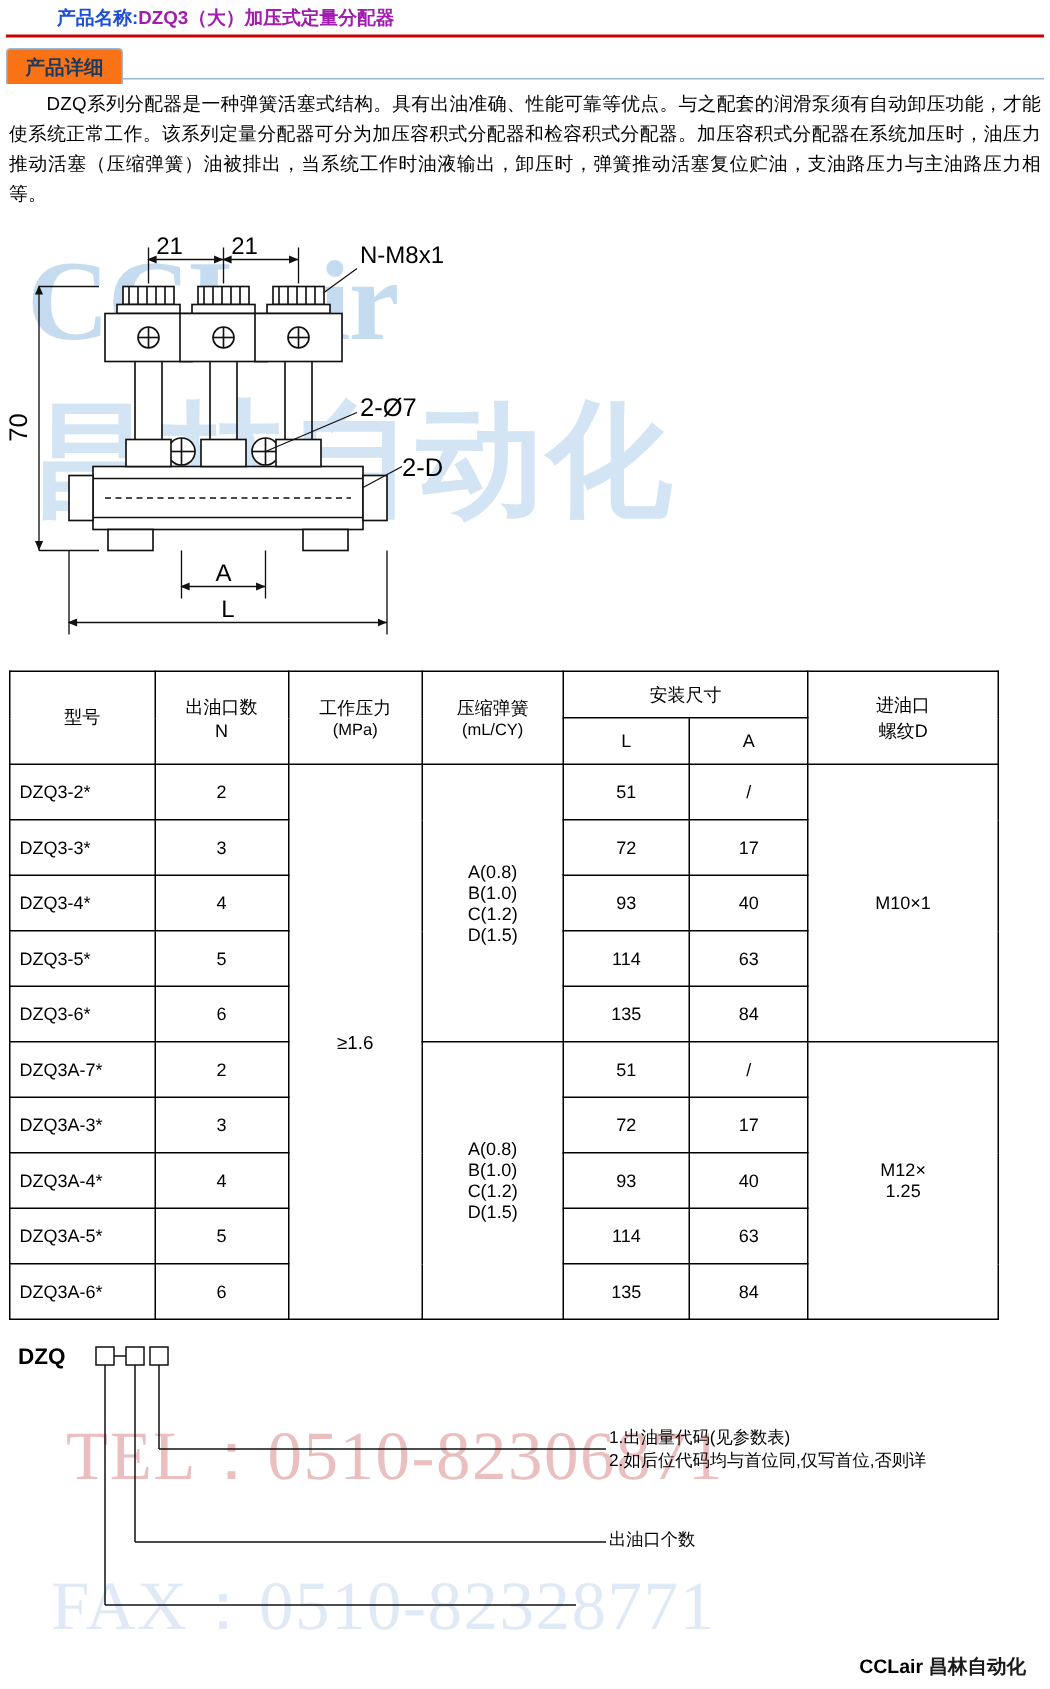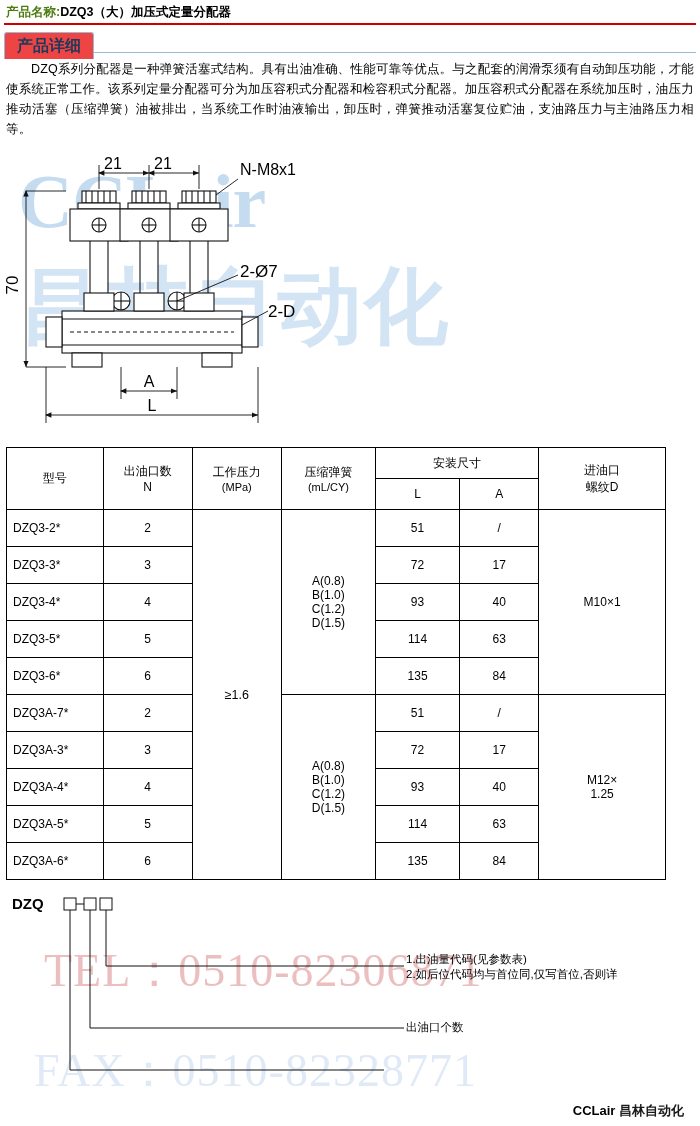--- a/index.html
+++ b/index.html
@@ -9,38 +9,38 @@
     font-family:"Liberation Sans","DejaVu Sans",sans-serif;
     font-size:12px;color:#000;
     position:relative;overflow:hidden;
   }
   
   .prod-title{
     padding:4px 6px 2px 6px;
     font-size:12.5px;font-weight:bold;
     white-space:nowrap;
   }
-  .prod-title .lbl{color:#4d7c0f;}
-  .prod-title .val{color:#000000;}
+  .prod-title .lbl{color:#1d4ed8;margin-left:32px;}
+  .prod-title .val{color:#a21caf;}
   .title-rule{
     height:2px;background:#cc0000;margin:0 4px 0 4px;
   }
   
   .detail-tab-wrap{
     margin:6px 4px 0 4px;
     border-bottom:1px solid #9bb7d4;
     height:21px;position:relative;
   }
   .detail-tab{
     display:inline-block;
-    background:#ef4444;
+    background:#f97316;
     border:1px solid #9bb7d4;
     border-bottom:none;
     padding:3px 12px 2px 12px;
-    font-size:16px;font-weight:bold;color:#1b3a5c;
+    font-size:13px;font-weight:bold;color:#1b3a5c;
     border-radius:3px 3px 0 0;
     position:relative;top:1px;
   }
   
   .desc{
     margin:6px 6px 0 6px;
     font-size:12.5px;line-height:20px;
     text-align:justify;
     letter-spacing:0.2px;
   }

